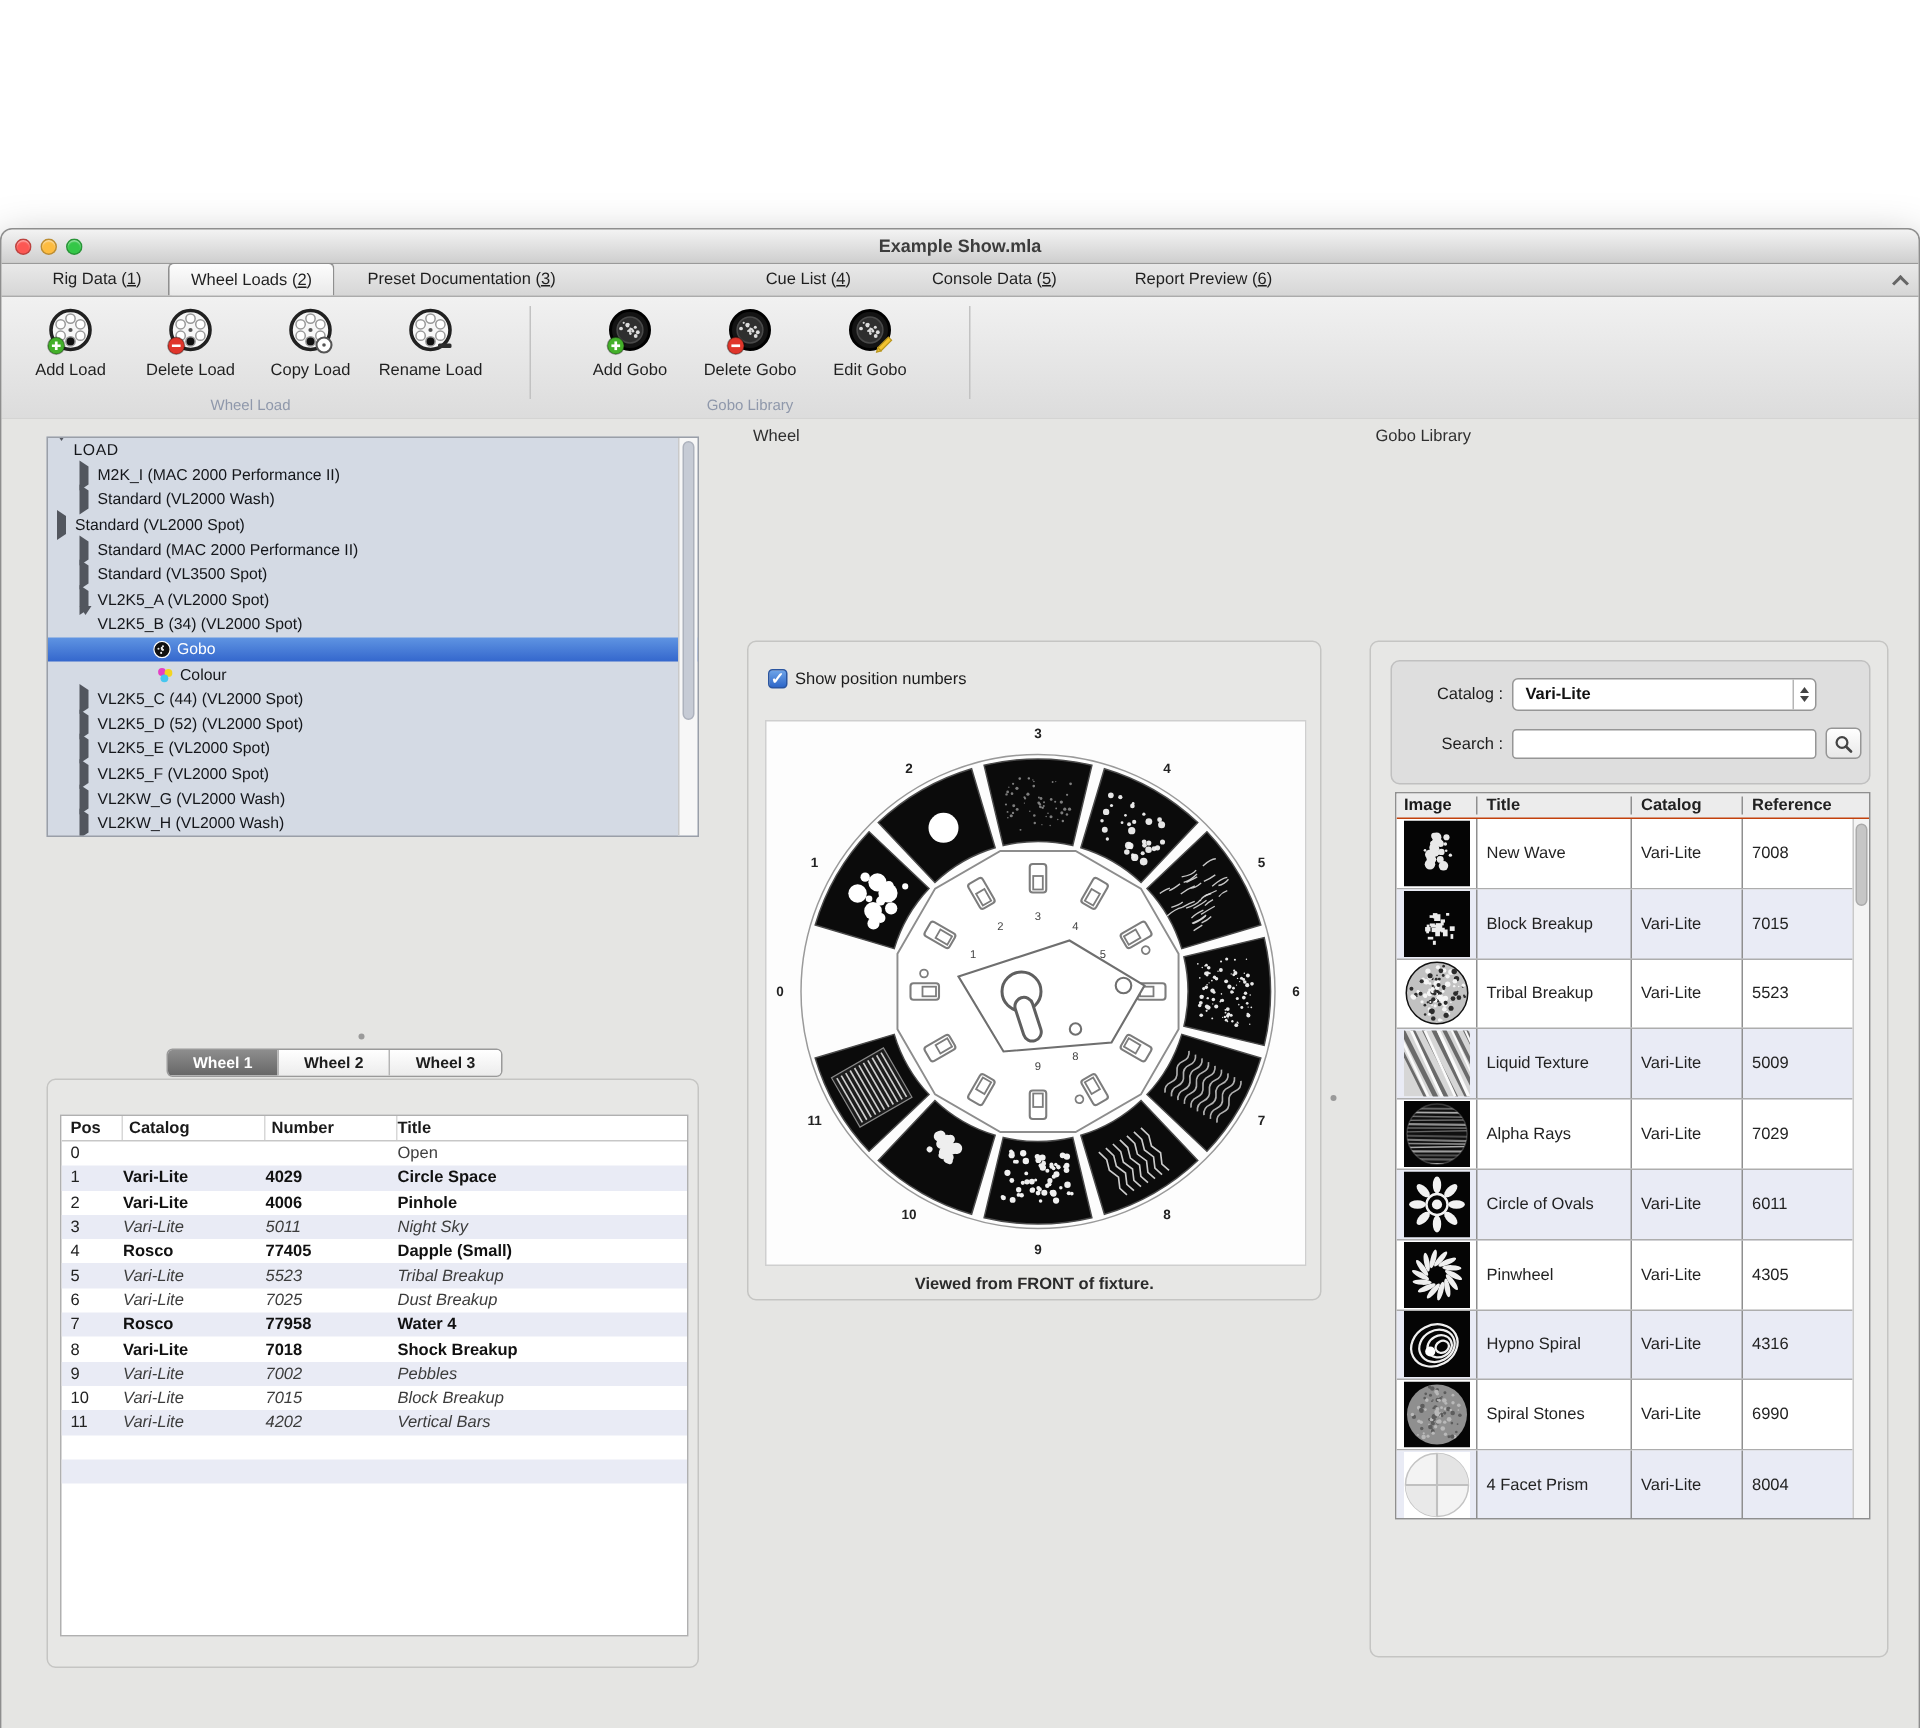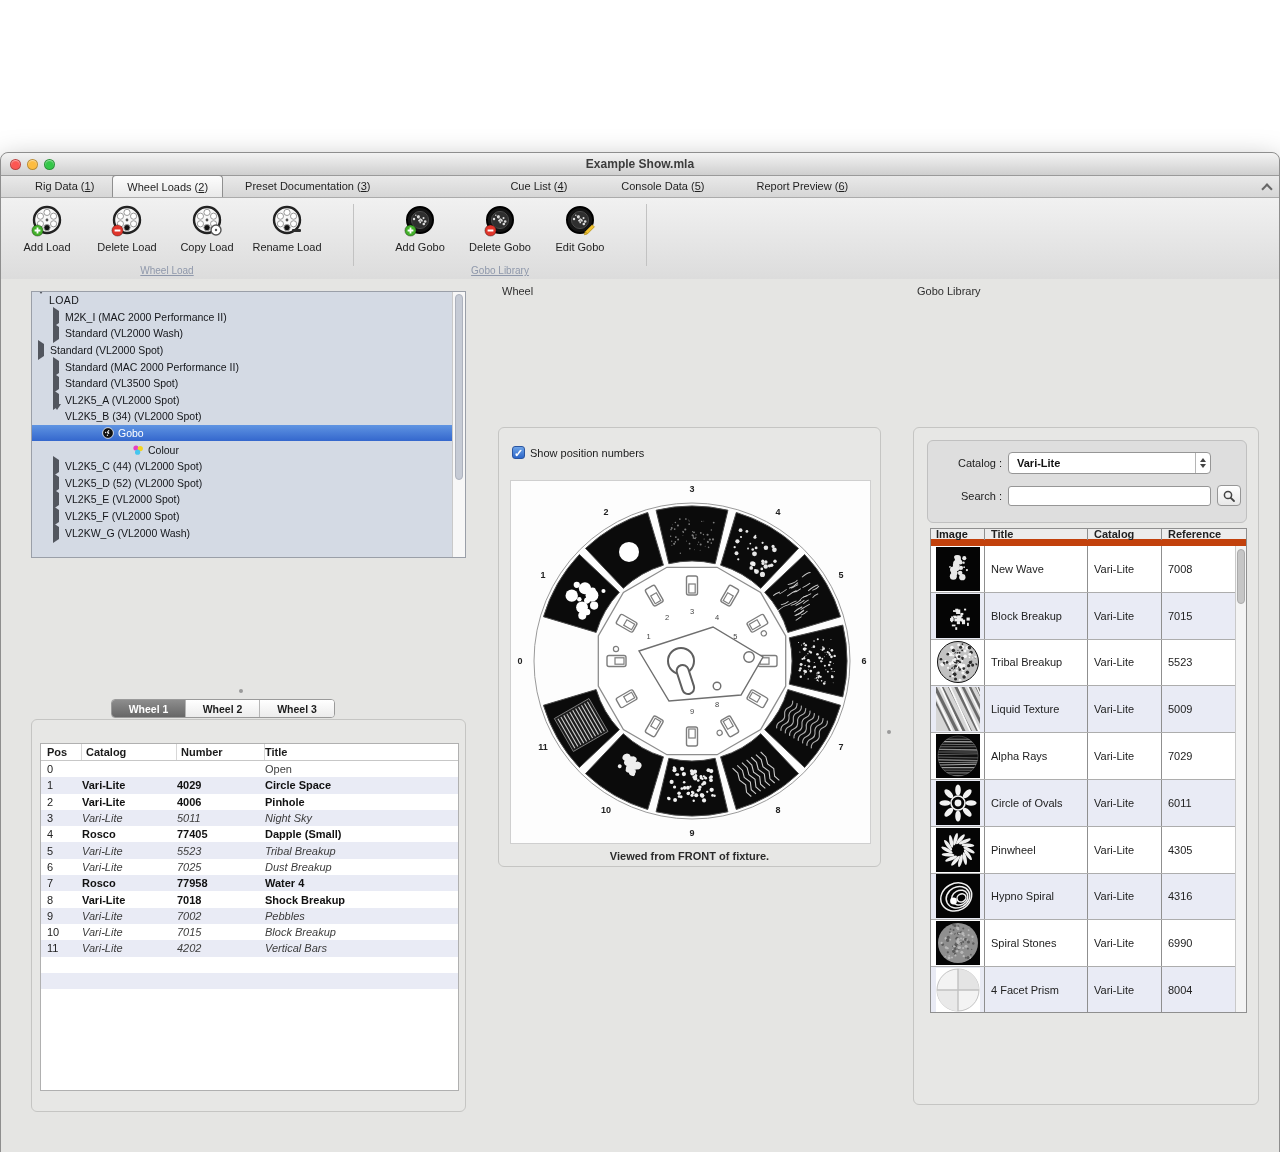--- a/index.html
+++ b/index.html
@@ -13,21 +13,21 @@
   .tab{height:21px;line-height:21px;padding:0 14px;font-size:11px;color:#1f1f1f;white-space:nowrap;cursor:default;}
   .tab u{text-decoration:underline;}
   .tab.active{background:linear-gradient(#fdfdfd,#e9e9e9);border:1px solid #8f8f8f;border-bottom:none;border-radius:4px 4px 0 0;height:22px;line-height:22px;}
   .collapse-chevron{position:absolute;right:8px;top:7px;width:8px;height:8px;}
   .collapse-chevron::before{content:"";position:absolute;left:0;top:2px;width:6px;height:6px;border-left:2px solid #666;border-top:2px solid #666;transform:rotate(45deg);}
   .toolbar{position:relative;height:82px;background:linear-gradient(#f1f1f1,#dcdcdc);border-bottom:1px solid #a6a6a6;display:flex;align-items:flex-start;gap:20px;}
   .tb-group{position:relative;display:flex;padding:4px 6px 0 6px;height:100%;}
   .tb-sep{width:1px;height:62px;background:#c2c2c2;margin-top:6px;}
   .tb-btn{width:80px;display:flex;flex-direction:column;align-items:center;padding-top:2px;cursor:default;}
   .tb-label{font-size:11px;color:#1f1f1f;margin-top:1px;white-space:nowrap;}
-  .tb-group-label{position:absolute;left:0;right:0;bottom:3px;text-align:center;font-size:10px;color:#8f98ab;text-decoration:underline;}
+  .tb-group-label{position:absolute;left:0;right:0;bottom:3px;text-align:center;font-size:10px;color:#8f98ab;}
   .content{position:absolute;left:0;top:126px;right:0;bottom:0;background:#e5e5e3;}
   
   .tree-panel{position:absolute;left:30px;top:12px;width:435px;height:267px;background:var(--tree-bg);border:1px solid #9a9fa8;overflow:hidden;}
   .tree-row{display:flex;align-items:center;height:16.6px;font-size:10.5px;color:#14161a;position:relative;}
   .tree-row.selected{background:linear-gradient(#5f94e2,#3467cd);color:#fff;}
   .tri{width:10px;display:inline-block;margin-right:2px;}
   .tri-closed{width:0;height:0;border-left:6px solid #52565e;border-top:4px solid transparent;border-bottom:4px solid transparent;}
   .tri-open{width:0;height:0;border-top:6px solid #52565e;border-left:4px solid transparent;border-right:4px solid transparent;}
   .tree-scroll{position:absolute;right:0;top:0;bottom:0;width:13px;background:#f7f7f7;border-left:1px solid #c9c9c9;}
   .tree-thumb{position:absolute;left:2px;right:2px;top:2px;height:70%;background:#c6cbd5;border-radius:5px;border:1px solid #adb2bd;}
@@ -65,21 +65,21 @@
   .filter-box{position:absolute;left:13px;top:12px;width:320px;height:83px;background:#dedede;border:1px solid #c0c0c0;border-radius:6px;}
   .f-row{position:absolute;display:flex;align-items:center;}
   .f-label{font-size:11px;color:#1d1d1d;}
   .combo{width:203px;height:22px;background:#fff;border:1px solid #969696;border-radius:4px;position:relative;font-size:11px;color:#111;display:flex;align-items:center;padding-left:8px;font-weight:700;}
   .combo-stepper{position:absolute;right:0;top:0;bottom:0;width:15px;border-left:1px solid #b5b5b5;display:flex;flex-direction:column;align-items:center;justify-content:center;gap:2px;}
   .st-up{width:0;height:0;border-bottom:4px solid #444;border-left:3.5px solid transparent;border-right:3.5px solid transparent;}
   .st-dn{width:0;height:0;border-top:4px solid #444;border-left:3.5px solid transparent;border-right:3.5px solid transparent;}
   .search-input{width:203px;height:20px;border:1px solid #969696;border-radius:3px;background:#fff;font-size:11px;padding:0 6px;font-family:"Liberation Sans",sans-serif;}
   .mag-btn{width:24px;height:21px;margin-left:6px;background:linear-gradient(#fff,#e8e8e8);border:1px solid #969696;border-radius:4px;display:flex;align-items:center;justify-content:center;}
   .gobo-table{position:absolute;left:16px;top:100px;width:317px;height:485px;background:#fff;border:1px solid #8f8f8f;overflow:hidden;font-size:11px;}
-  .gt-header{display:flex;height:17px;background:#ececec;border-bottom:7px solid #c2410c;font-weight:700;color:#1a1a1a;align-items:center;}
+  .gt-header{display:flex;height:17px;background:#ececec;border-bottom:1px solid #c2410c;font-weight:700;color:#1a1a1a;align-items:center;}
   .gt-row{display:flex;height:46.8px;border-bottom:1px solid #adadad;align-items:stretch;}
   .gt-row.alt{background:var(--stripe);}
   .gt-c0{width:54px;border-right:1px solid #8f8f8f;display:flex;align-items:center;justify-content:center;}
   .gt-c1{width:103px;border-right:1px solid #8f8f8f;display:flex;align-items:center;padding-left:6px;color:#222;}
   .gt-c2{width:74px;border-right:1px solid #8f8f8f;display:flex;align-items:center;padding-left:6px;color:#222;}
   .gt-c3{flex:1;display:flex;align-items:center;padding-left:6px;color:#222;}
   .gt-header .gt-c0{justify-content:flex-start;padding-left:5px;}
   .gobo-scroll{position:absolute;right:0;top:17px;bottom:0;width:11px;background:#f4f4f4;border-left:1px solid #c9c9c9;}
   .gobo-thumbwrap{width:44px;height:44px;}
 </style>
@@ -298,21 +298,21 @@
               <circle cx="5.4324956060986125" cy="8.278605119040842" r="0.7" fill="#eee"></circle>
               <circle cx="6.078486971629013" cy="6.00412246115445" r="0.7" fill="#eee"></circle>
               <circle cx="6.627165787624498" cy="6.227356802616327" r="0.7" fill="#eee"></circle>
               <circle cx="6.641368703844497" cy="3.7893517954024696" r="0.7" fill="#eee"></circle>
               <circle cx="5.857721149000393" cy="5.378035575478841" r="0.7" fill="#eee"></circle>
               <circle cx="3.639259316150398" cy="5.509230579629801" r="0.7" fill="#eee"></circle>
               <circle cx="5.879111673460879" cy="4.791651820470434" r="0.7" fill="#eee"></circle>
             </svg>
             <span>Gobo</span>
           </div>
-          <div class="tree-row" style="padding-left: 88px; align-items: center;">
+          <div class="tree-row" style="padding-left: 60px; align-items: center;">
             <span class="tri"></span>
             <svg width="12" height="12" viewBox="0 0 12 12" style="margin-right:4px;">
               <circle cx="4" cy="4" r="2.6" fill="#e63fc4"></circle>
               <circle cx="8.3" cy="4.6" r="2.6" fill="#f3d41f"></circle>
               <circle cx="5.6" cy="8.2" r="2.6" fill="#46c6ef"></circle>
             </svg>
             <span>Colour</span>
           </div>
           <div class="tree-row" style="padding-left: 21px;">
             <span class="tri"><span class="tri-closed"></span></span>
@@ -326,20 +326,24 @@
             <span class="tri"><span class="tri-closed"></span></span>
             <span>VL2K5_E (VL2000 Spot)</span>
           </div>
           <div class="tree-row" style="padding-left: 21px;">
             <span class="tri"><span class="tri-closed"></span></span>
             <span>VL2K5_F (VL2000 Spot)</span>
           </div>
           <div class="tree-row" style="padding-left: 21px;">
             <span class="tri"><span class="tri-closed"></span></span>
             <span>VL2KW_G (VL2000 Wash)</span>
+          </div>
+          <div class="tree-row" style="padding-left: 21px;">
+            <span class="tri"><span class="tri-closed"></span></span>
+            <span>VL2KW_H (VL2000 Wash)</span>
           </div>
         </div>
       <div class="tree-scroll">
           <div class="tree-thumb"></div>
         </div>
     </div>
 
     <div class="splitter-dot" style="left:238px;top:410px;"></div>
     <div class="splitter-dot" style="left:886px;top:451px;"></div>
 

